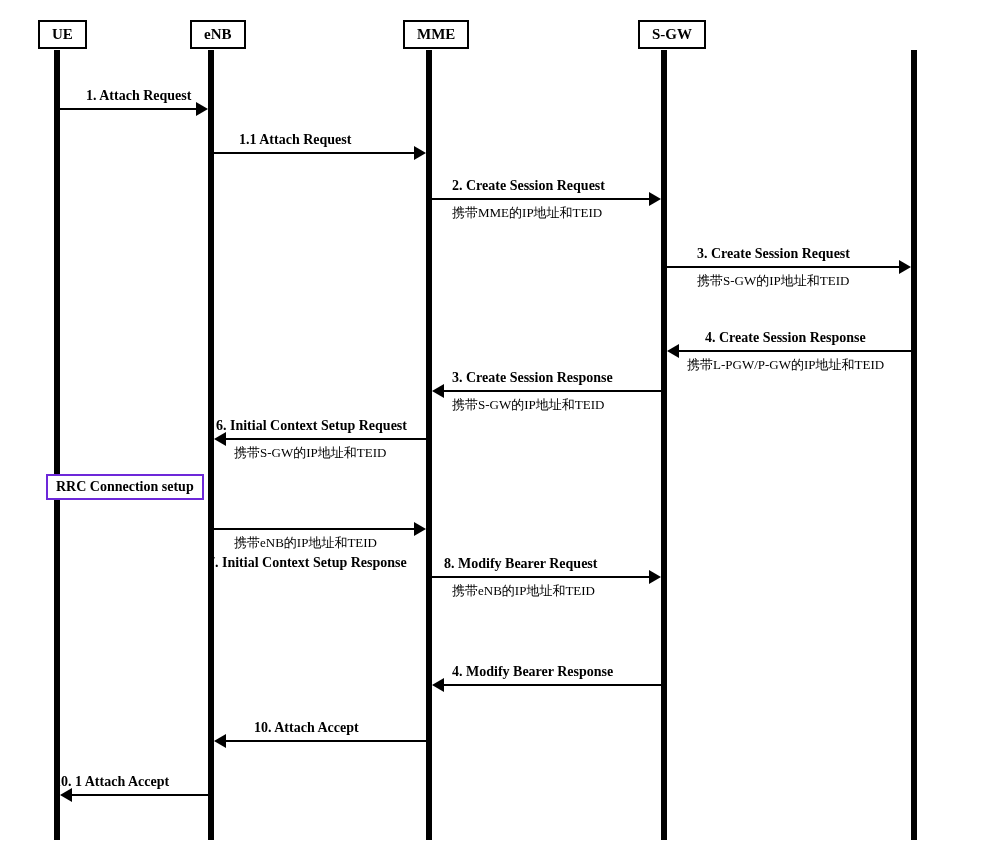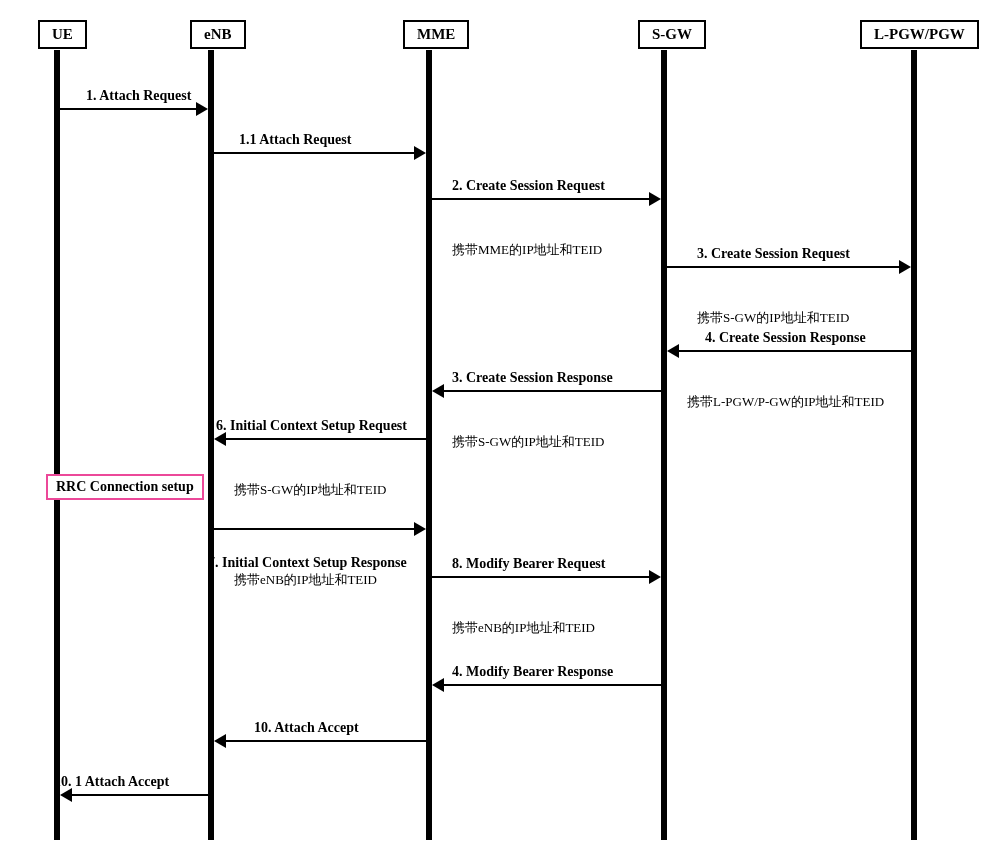--- a/index.html
+++ b/index.html
@@ -60,42 +60,40 @@
   .msg-label {
     position: absolute;
     font-weight: bold;
     font-size: 14px;
     white-space: nowrap;
   }
   .msg-sub {
     position: absolute;
     font-size: 13px;
     white-space: nowrap;
-    margin-top: 37px;
   }
   .note-box {
     position: absolute;
-    border: 2px solid #ec4899;
+    border: 2px solid #6d28d9;
     background: #fff;
     padding: 3px 8px;
     font-weight: bold;
     font-size: 14px;
     white-space: nowrap;
   }
 </style>
 </head>
 <body>
 
 <div class="diagram">
 
   <div class="actor-box" style="left:18px;">UE</div>
   <div class="actor-box" style="left:170px;">eNB</div>
   <div class="actor-box" style="left:383px;">MME</div>
   <div class="actor-box" style="left:618px;">S-GW</div>
-  <div class="actor-box" style="left:840px;">L-PGW/PGW</div>
 
   <div class="lifeline" style="left:34px;"></div>
   <div class="lifeline" style="left:188px;"></div>
   <div class="lifeline" style="left:406px;"></div>
   <div class="lifeline" style="left:641px;"></div>
   <div class="lifeline" style="left:891px;"></div>
 
   <div class="arrow-wrap" style="top:88px; left:40px; width:148px;">
     <div class="arrow-line" style="left:0; width:136px;"></div>
     <div class="arrow-head-right" style="left:136px;"></div>
@@ -148,21 +146,21 @@
   <div class="arrow-wrap" style="top:508px; left:194px; width:212px;">
     <div class="arrow-line" style="left:0; width:200px;"></div>
     <div class="arrow-head-right" style="left:200px;"></div>
     <div class="msg-label" style="top:-20px; left:-6px;margin-top:47px;">7. Initial Context Setup Response</div>
     <div class="msg-sub" style="top:6px;  left:20px;">携带eNB的IP地址和TEID</div>
   </div>
 
   <div class="arrow-wrap" style="top:556px; left:412px; width:229px;">
     <div class="arrow-line" style="left:0; width:217px;"></div>
     <div class="arrow-head-right" style="left:217px;"></div>
-    <div class="msg-label" style="top:-20px; left:20px;">8. Modify Bearer Request</div>
+    <div class="msg-label" style="top:-20px; left:12px;">8. Modify Bearer Request</div>
     <div class="msg-sub" style="top:6px;  left:20px;">携带eNB的IP地址和TEID</div>
   </div>
 
   <div class="arrow-wrap" style="top:664px; left:412px; width:229px;">
     <div class="arrow-line" style="left:12px; width:217px;"></div>
     <div class="arrow-head-left" style="left:0;"></div>
     <div class="msg-label" style="top:-20px; left:20px;">4. Modify Bearer Response</div>
   </div>
 
   <div class="arrow-wrap" style="top:720px; left:194px; width:212px;">

